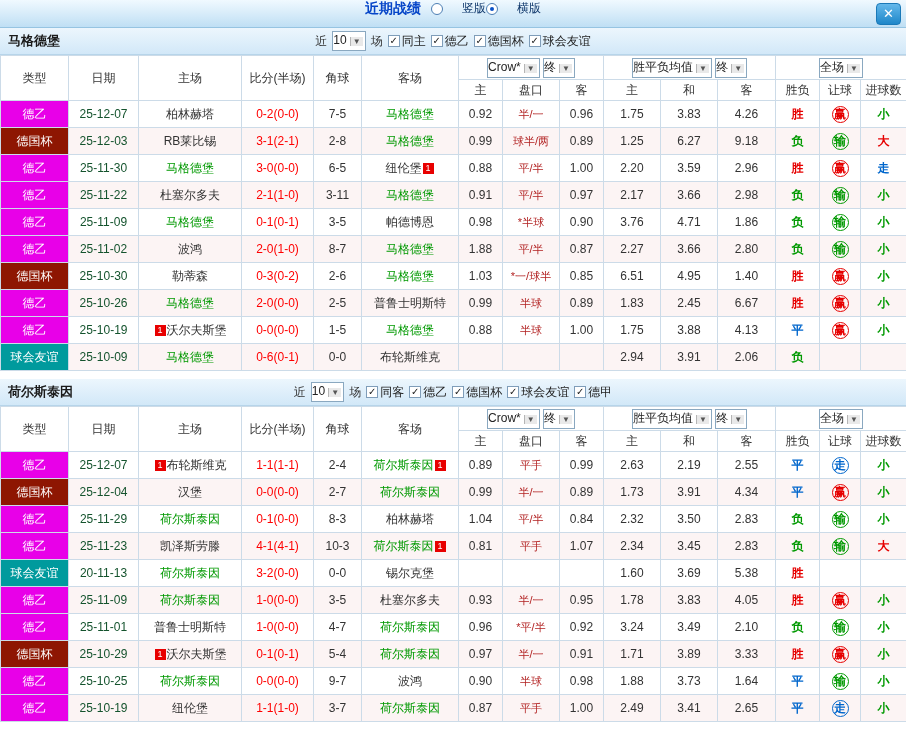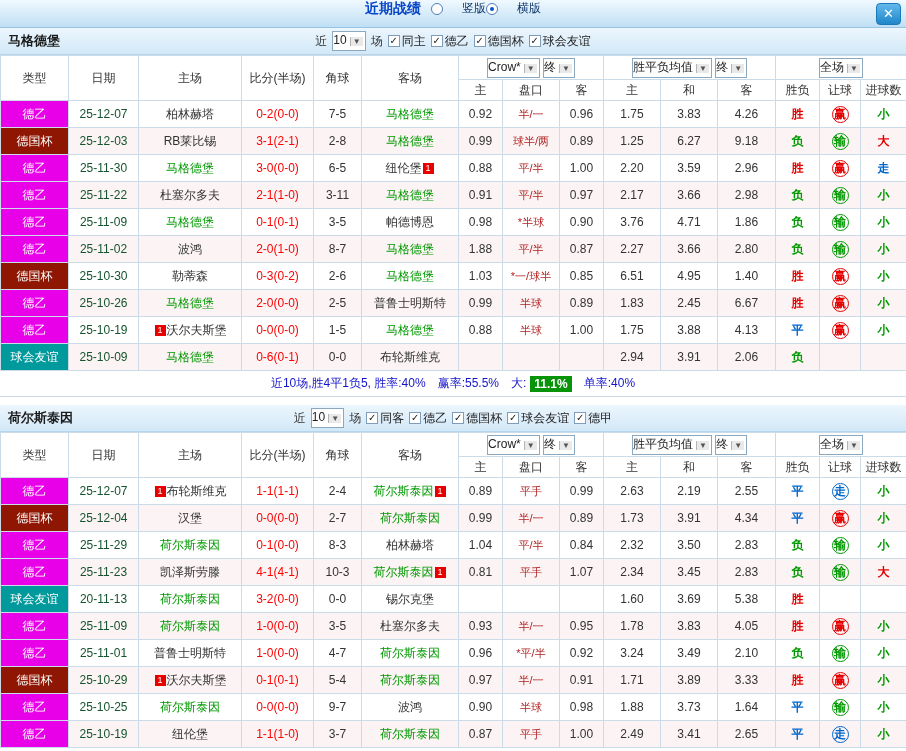--- a/index.html
+++ b/index.html
@@ -318,27 +318,20 @@
             <td></td>
             <td>2.94</td>
             <td>3.91</td>
             <td>2.06</td>
             <td class="resb c-green">负</td>
             <td class="c-"></td>
             <td class="resb c-"></td>
           </tr>
         </tbody>
       </table>
-      <div class="summary">
-        <span>近10场,胜4平1负5, 胜率:40%</span>
-        <span>赢率:55.5%</span>
-        <span>大:</span>
-        <span class="sum-badge">11.1%</span>
-        <span>单率:40%</span>
-      </div>
       <div class="sec-gap"></div>
       <div class="band">
         <span class="team">荷尔斯泰因</span>
         <span class="filters">
           <span>近</span>
           <span class="sel">10<i class="arr">▼</i></span>
           <span>场</span>
           <label class="cb">
             <span class="box">✓</span>
             <span>同客</span>

